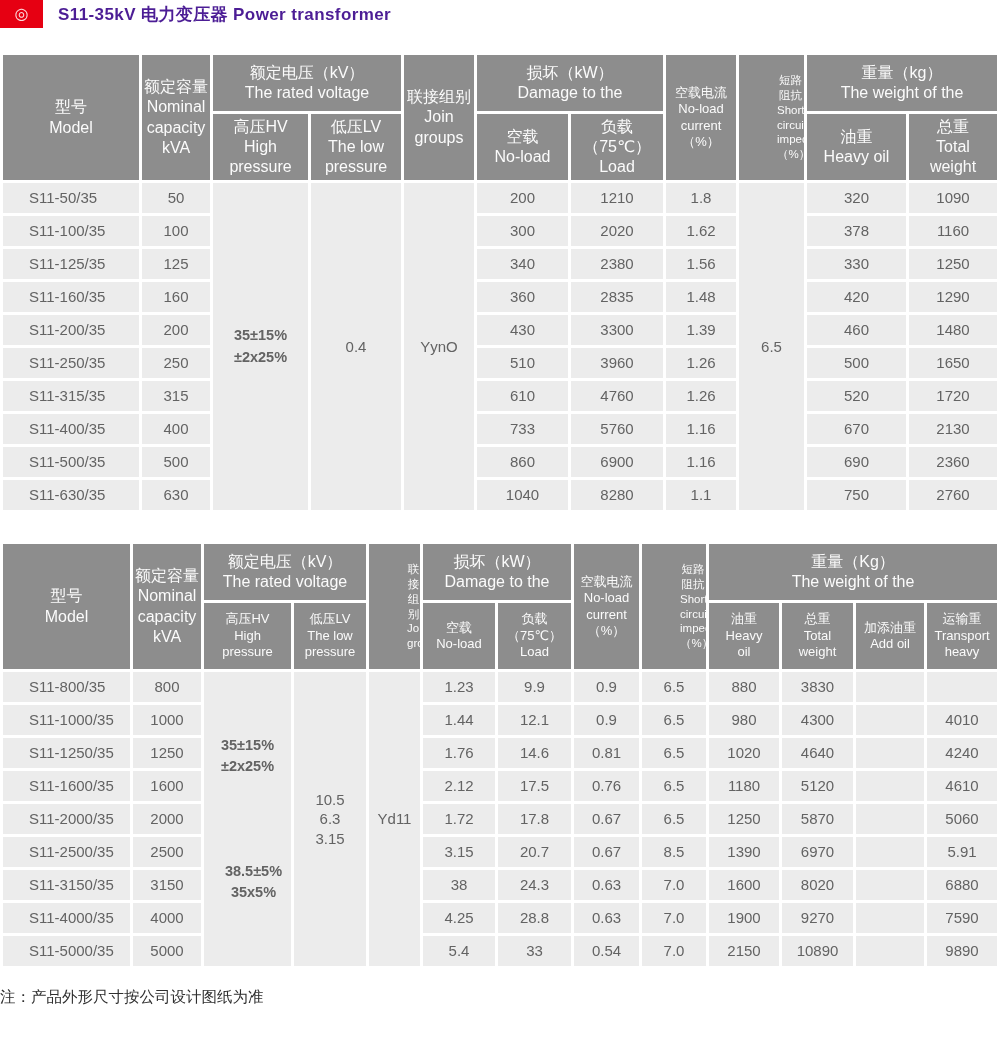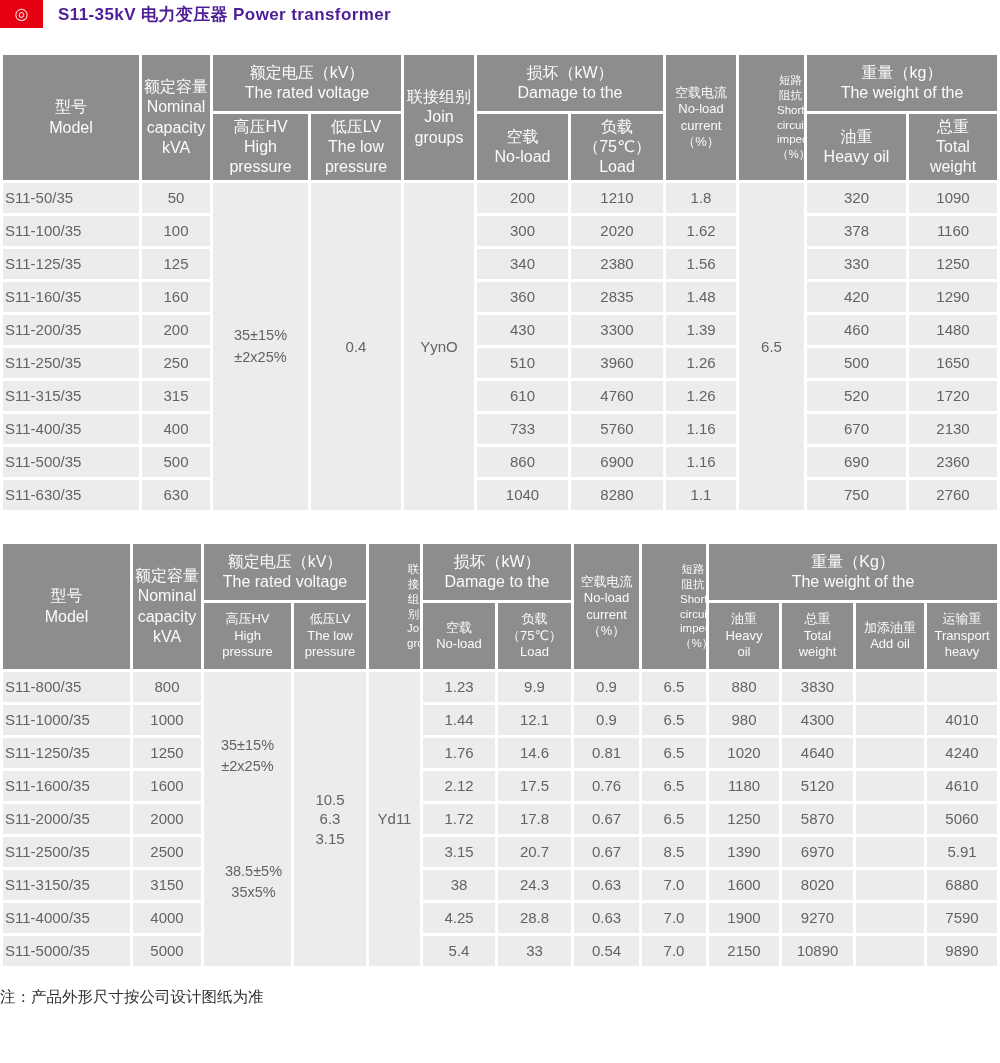--- a/index.html
+++ b/index.html
@@ -14,24 +14,24 @@
   #table1{margin-top:24px;}
   #table2{margin-top:28px;}
 
   th{background:#8d8d8d;color:#fbfbfb;font-weight:normal;font-size:16px;line-height:1.26;
      text-align:center;vertical-align:middle;white-space:pre-line;padding:2px 0;overflow:hidden;}
   td{background:#ececec;color:#636363;font-size:15px;line-height:1.3;text-align:center;
      vertical-align:middle;white-space:pre-line;padding:0;overflow:hidden;}
   tbody tr{height:30px;}
   tr.h1{height:56px;}
   tr.h2{height:66px;}
-  td.model{text-align:left;padding-left:2px;}
+  td.model{text-align:left;padding-left:26px;}
   th.sm{font-size:13px;}
   th.xs{font-size:11.5px;line-height:1.3;padding-left:38px;}
-  td.range{font-size:14.5px;line-height:1.45;}
+  td.range{font-size:14.5px;line-height:1.45;font-weight:bold;}
   .hv-block-b{margin-top:63px;padding-left:12px;}
 
   .note{margin-top:16px;font-size:15.5px;line-height:1.55;color:#2f2f2f;}
   .note .en{color:#3c3c3c;}
 </style>
 </head>
 <body>
 
 <div class="titlebar">
   <div class="title-icon">◎</div>

